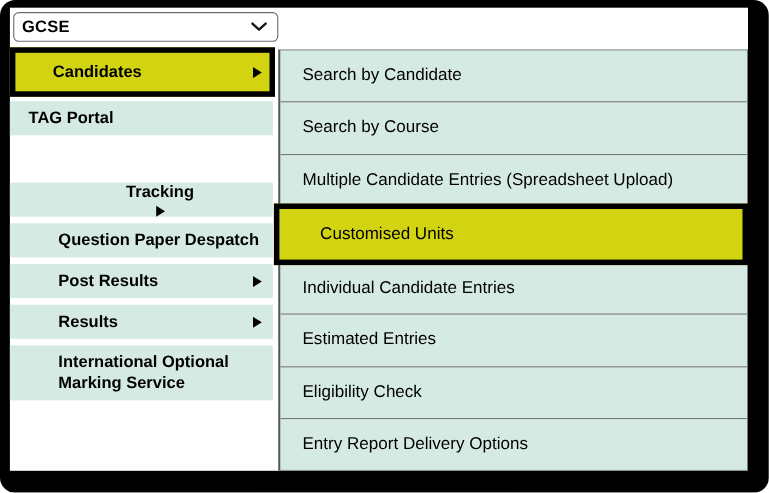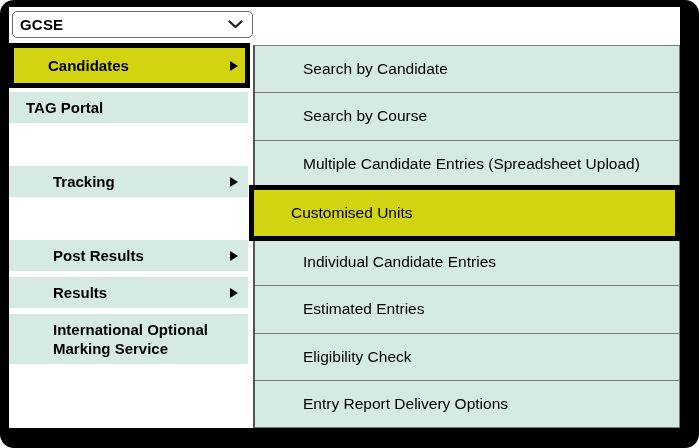--- a/index.html
+++ b/index.html
@@ -31,39 +31,39 @@
     position:absolute;left:0;width:239px;height:31px;box-sizing:border-box;
     background:var(--mint);display:flex;align-items:center;justify-content:space-between;
     padding:0 10px 0 44px;font-size:15px;font-weight:bold;cursor:pointer;
   }
   .lrow.hl{
     left:0;top:36px;width:241px;height:45px;
     background:var(--hl);border:5px solid #000;padding:0 7px 0 34px;
   }
   .lrow.r1{top:85px;padding-left:17px;}
   .lrow.r2{top:122px;}
-  .lrow.r3{top:159px;}
+  .lrow.r3{top:159px;flex-direction:column;}
   .lrow.r4{top:196px;}
   .lrow.r5{top:233px;}
   .lrow.r6{top:270px;}
   .lrow.r7{top:307px;height:50px;line-height:1.3;padding-right:40px;}
   .arrow{
     width:0;height:0;flex:0 0 auto;
     border-left:8px solid #000;border-top:5px solid transparent;border-bottom:5px solid transparent;
   }
 
   
   .panel{
     position:absolute;left:244px;top:38px;width:427px;height:383px;box-sizing:border-box;
     border:1px solid var(--sep);border-left:2px solid #555;
     background:var(--mint);display:flex;flex-direction:column;
   }
   .srow{
     flex:1 1 0;display:flex;align-items:center;box-sizing:border-box;
-    background:var(--mint);padding-left:48px;font-size:15.5px;cursor:pointer;
+    background:var(--mint);padding-left:20px;font-size:15.5px;cursor:pointer;
   }
   .srow + .srow{border-top:1px solid var(--sep);}
   .srow.hl{
     background:var(--hl);border:5px solid #000;
     margin:-2px -1px -2px -6px;z-index:2;position:relative;
     padding-left:37px;
   }
   .srow.hl + .srow{border-top:none;}
 </style>
 </head>
@@ -88,20 +88,23 @@
       <div class="lrow r1">
         <span>TAG Portal</span>
       </div>
 
 
       <div class="lrow r3">
         <span>Tracking</span>
         <span class="arrow"></span>
       </div>
 
+      <div class="lrow r4">
+        <span>Question Paper Despatch</span>
+      </div>
 
       <div class="lrow r5">
         <span>Post Results</span>
         <span class="arrow"></span>
       </div>
 
       <div class="lrow r6">
         <span>Results</span>
         <span class="arrow"></span>
       </div>

